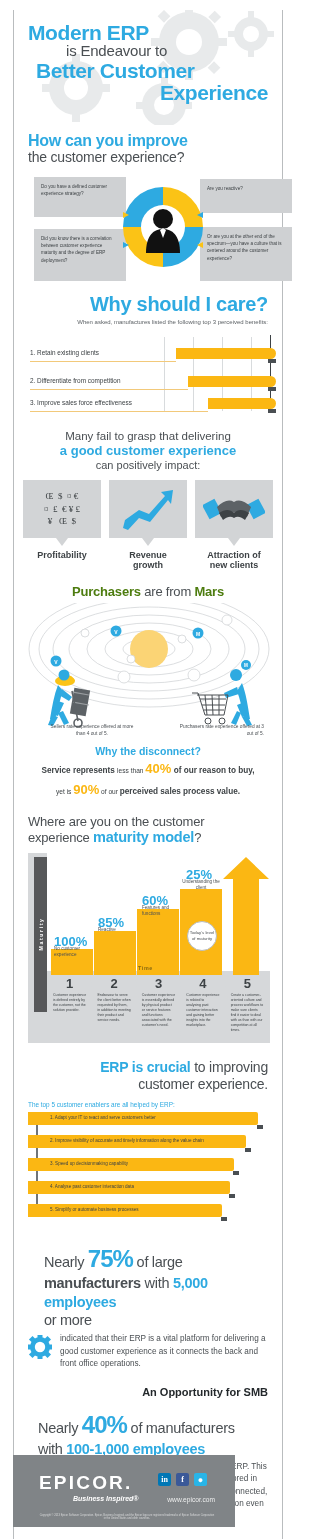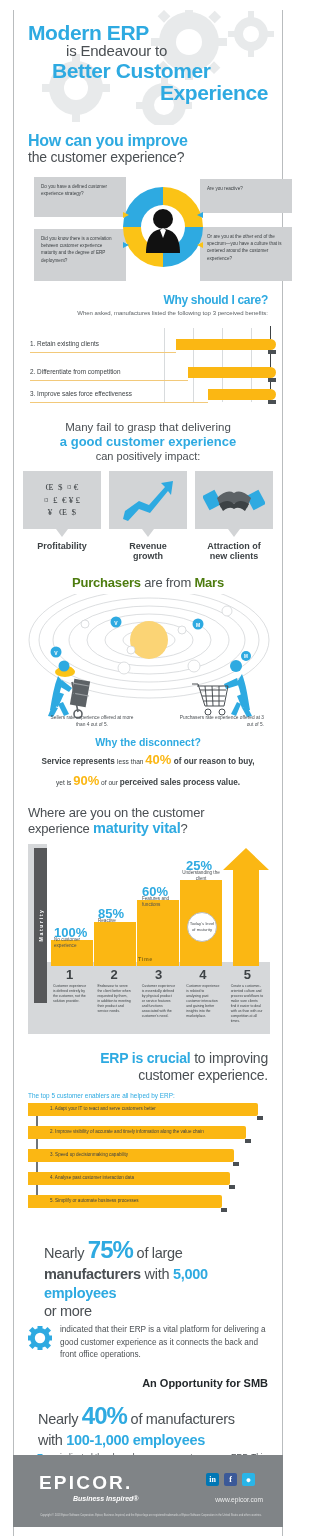--- a/index.html
+++ b/index.html
@@ -12,40 +12,40 @@
   .topline{position:absolute;left:13px;top:10px;width:270px;height:1px;background:#b9bcbe;}
   .botline{position:absolute;left:13px;top:1527px;width:270px;height:1px;background:#b9bcbe;}
 
   
   .hero{position:relative;height:115px;overflow:hidden;background:#fff;}
   .gears{position:absolute;inset:0;}
   .gears svg{position:absolute;}
   .hero-text{position:relative;padding:12px 14px 0 14px;}
   .h-l1{font-size:21px;font-weight:bold;color:#2eaae1;line-height:1.02;letter-spacing:-.4px;}
   .h-l2{font-size:15px;color:#4a4f53;line-height:1.1;margin-left:38px;letter-spacing:-.2px;}
-  .h-l3{font-size:21px;font-weight:bold;color:#2eaae1;line-height:1.05;margin-left:24px;letter-spacing:-.4px;}
+  .h-l3{font-size:21px;font-weight:bold;color:#2eaae1;line-height:1.05;margin-left:8px;letter-spacing:-.4px;}
   .h-l4{font-size:21px;font-weight:bold;color:#2eaae1;line-height:1.05;text-align:right;letter-spacing:-.4px;}
 
   
   .sec{position:relative;padding:0 14px;}
   .s1-title{padding-top:8px;}
   .s1-a{font-size:16px;font-weight:bold;color:#2eaae1;line-height:1.05;letter-spacing:-.3px;}
   .s1-b{font-size:14px;color:#4a4f53;line-height:1.1;letter-spacing:-.2px;}
   .wheelwrap{position:relative;height:118px;margin-top:6px;}
   .qbox{position:absolute;background:#cfd1d3;color:#3d4245;font-size:4.6px;line-height:1.55;
         padding:6px 7px;box-sizing:border-box;}
   .qb1{left:6px;top:6px;width:92px;height:40px;}
   .qb2{left:6px;top:58px;width:92px;height:52px;}
   .qb3{left:172px;top:8px;width:92px;height:34px;}
   .qb4{left:172px;top:56px;width:92px;height:54px;}
   .wheel{position:absolute;left:95px;top:2px;width:80px;height:108px;}
 
   
   .s2{padding-top:4px;}
-  .s2-t{text-align:right;font-size:12px;font-weight:bold;color:#2eaae1;letter-spacing:-.3px;}
+  .s2-t{text-align:right;font-size:20px;font-weight:bold;color:#2eaae1;letter-spacing:-.3px;}
   .s2-s{text-align:right;font-size:6px;color:#5d6266;line-height:1.45;margin-top:2px;}
   .barchart{position:relative;height:86px;margin-top:6px;}
   .gridline{position:absolute;top:4px;width:1px;height:74px;background:#d8dbdd;}
   .bar-row{position:absolute;height:24px;left:0;right:0;}
   .bar-lbl{position:absolute;left:2px;top:4px;font-size:6.4px;color:#3d4245;white-space:nowrap;}
   .bar{position:absolute;height:11px;background:#fbb713;top:3px;}
   .bar .cap{position:absolute;right:-6px;top:0;width:6px;height:11px;background:#fbb713;border-radius:0 6px 6px 0;}
   .bar .shadow{position:absolute;right:-6px;bottom:-4px;width:8px;height:4px;background:#4a4f53;}
   .underline{position:absolute;left:2px;height:1px;background:#f2c97a;}
 
@@ -116,21 +116,21 @@
   .stat-head{font-size:14.5px;color:#4a4f53;line-height:1.3;letter-spacing:-.3px;}
   .stat-head .big{font-size:24px;font-weight:bold;color:#2eaae1;letter-spacing:-1px;}
   .stat-head b{color:#4a4f53;}
   .stat-head .blue{color:#2eaae1;font-weight:bold;}
   .statbody{display:flex;gap:6px;margin-top:3px;}
   .gear-ic{flex:0 0 26px;padding-top:2px;}
   .statp{font-size:8.2px;color:#4a4f53;line-height:1.5;}
   .smb-t{text-align:right;font-size:11px;font-weight:bold;color:#23282b;margin-top:16px;}
 
   
-  .footer{position:absolute;left:13px;top:1455px;width:270px;height:72px;background:#808487;}
+  .footer{position:absolute;left:13px;top:1455px;width:222px;height:72px;background:#808487;}
   .flogo{position:absolute;left:26px;top:17px;font-size:19px;font-weight:bold;color:#fff;letter-spacing:2.2px;}
   .ftag{position:absolute;left:60px;top:40px;font-size:7px;font-style:italic;color:#fff;font-weight:bold;}
   .fsoc{position:absolute;right:28px;top:18px;display:flex;gap:5px;}
   .sq{width:13px;height:13px;border-radius:2px;display:flex;align-items:center;justify-content:center;
       color:#fff;font-size:8px;font-weight:bold;font-family:"Liberation Serif",serif;}
   .furl{position:absolute;right:20px;top:41px;font-size:6.6px;color:#eceded;}
   .fcopy{position:absolute;left:26px;right:20px;top:59px;font-size:2.6px;color:#d8dadb;line-height:1.3;text-align:center;}
 </style>
 </head>
 <body>
@@ -380,21 +380,21 @@
         <span>Service represents </span><span class="sm">less than </span><span class="big">40%</span><span> of our reason to buy,</span>
       </div>
       <div class="s4-st">
         <span class="sm">yet is </span><span class="big">90%</span><span class="sm"> of our </span><span>perceived sales process value.</span>
       </div>
     </div>
 
     <div class="sec s5">
       <div class="s5-t1">Where are you on the customer</div>
       <div class="s5-t2">
-        <span>experience </span><b>maturity vital</b><span>?</span>
+        <span>experience </span><b>maturity model</b><span>?</span>
       </div>
 
       <div class="mm">
         <div class="mmframe"></div>
         <div class="mmwhite"></div>
         <div class="mmaxis">
           <span>Maturity</span>
         </div>
 
         <div class="step" style="left:23px;width:42px;height:26px;top:96px;"></div>

